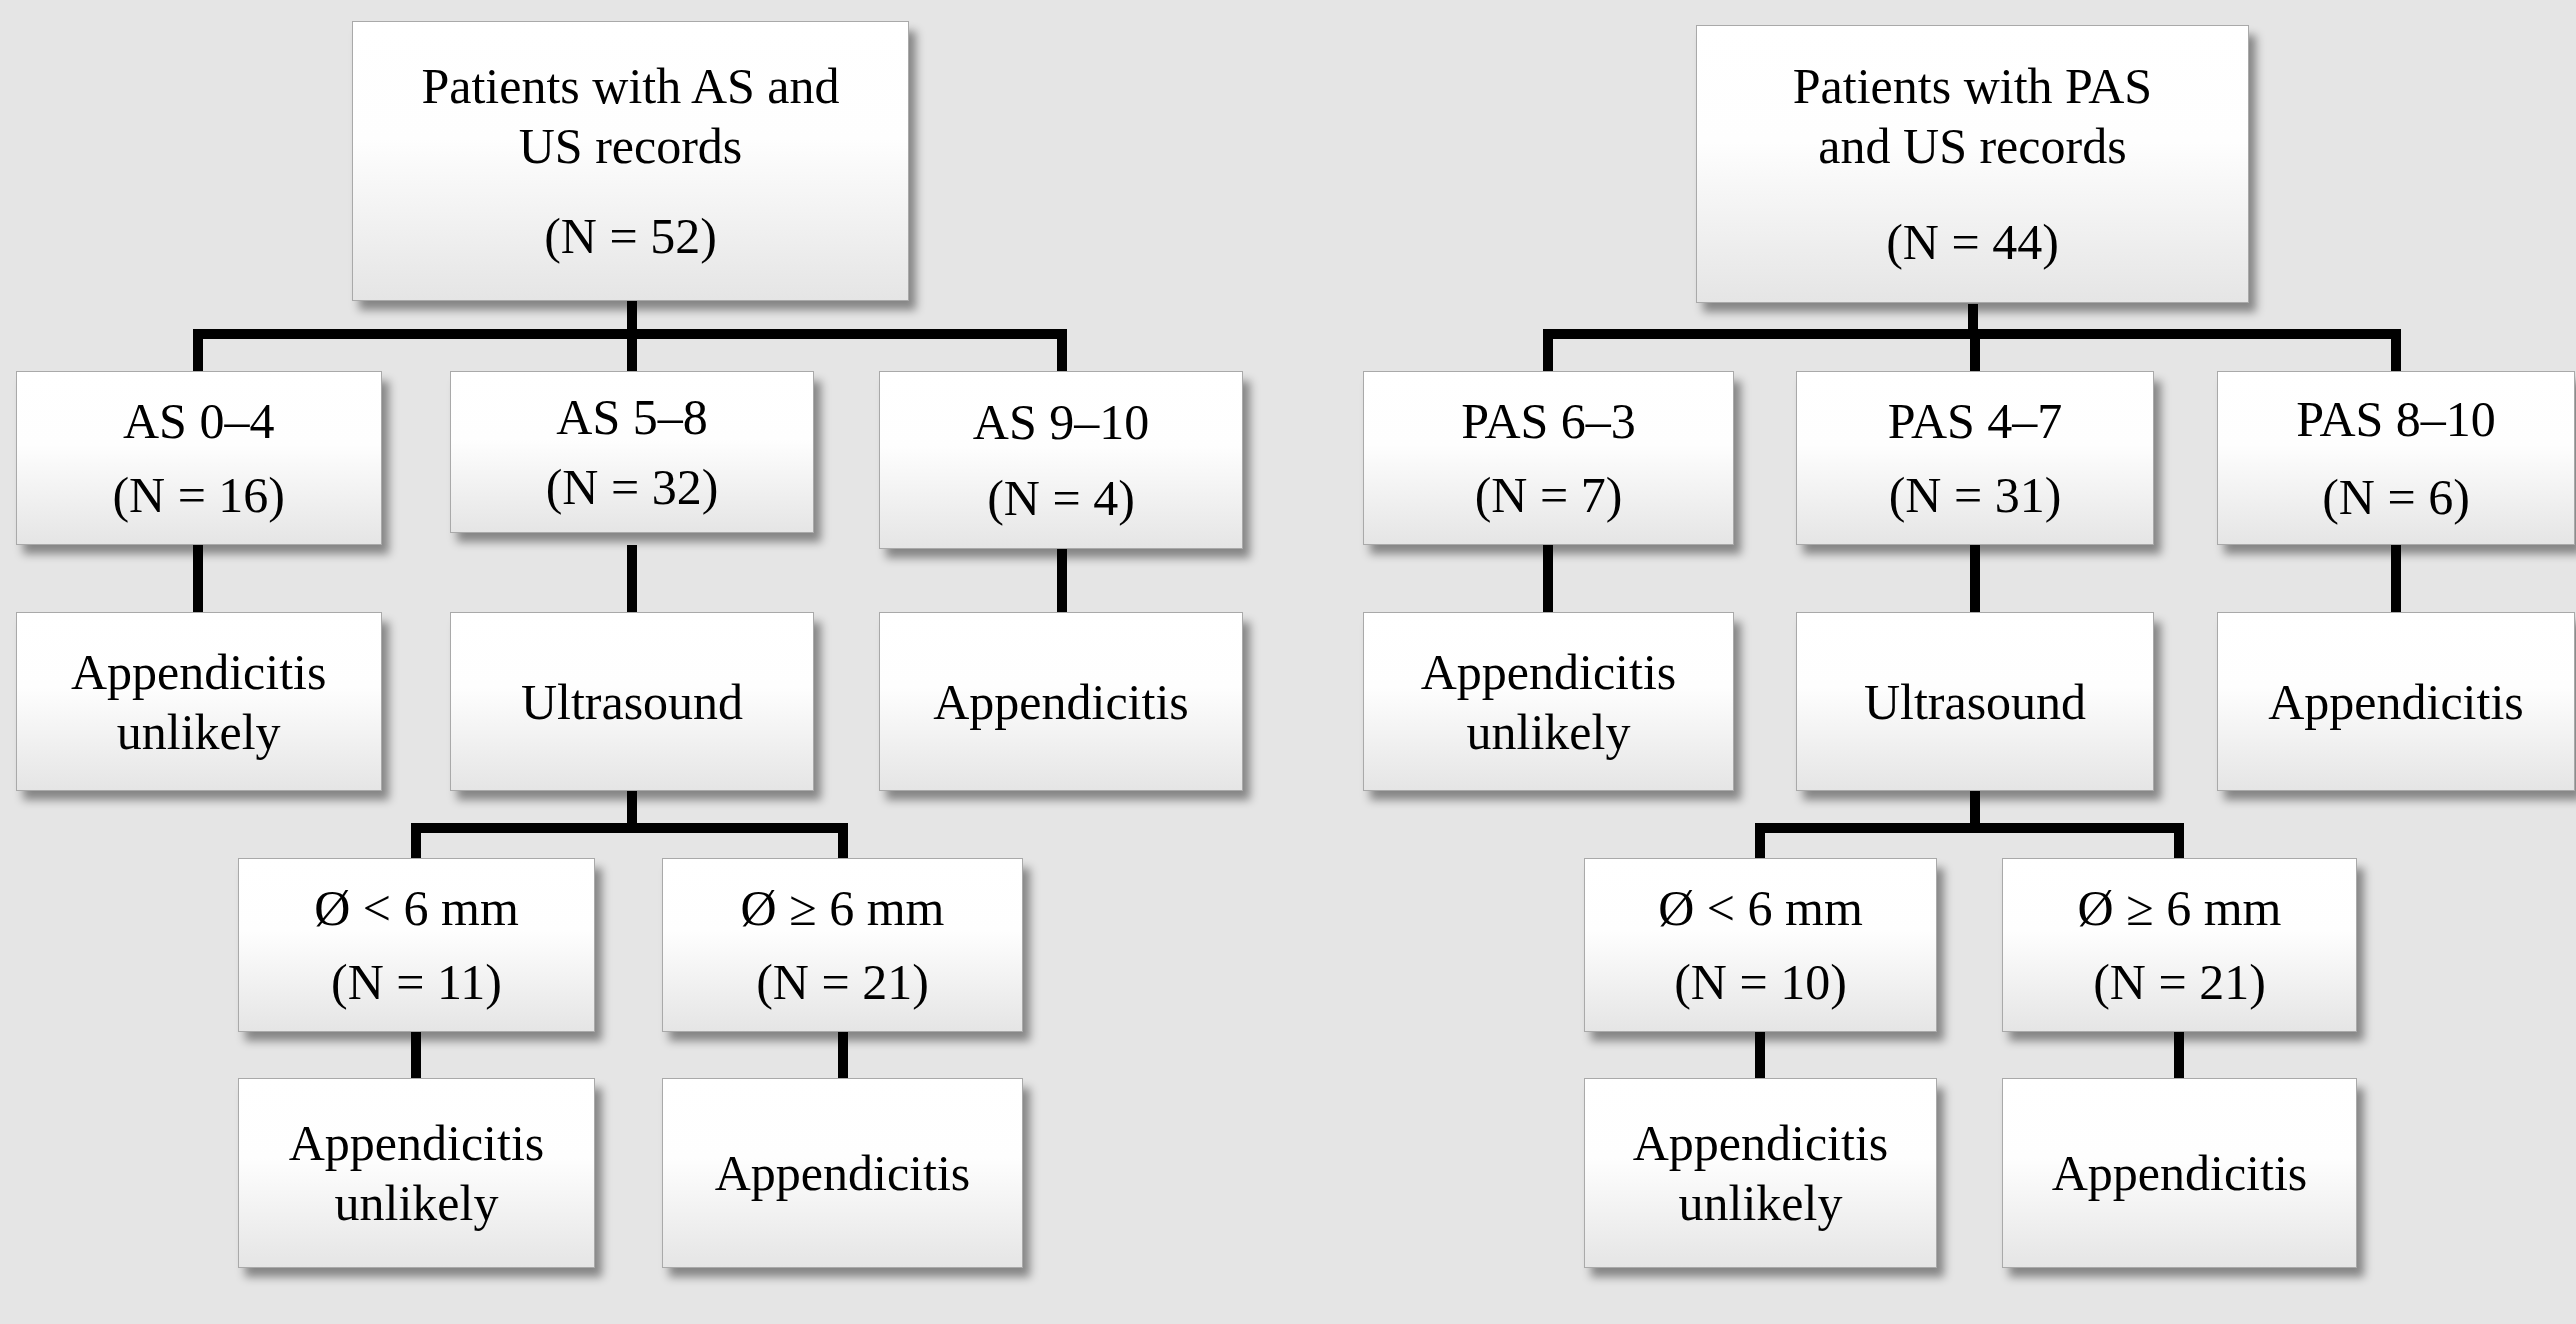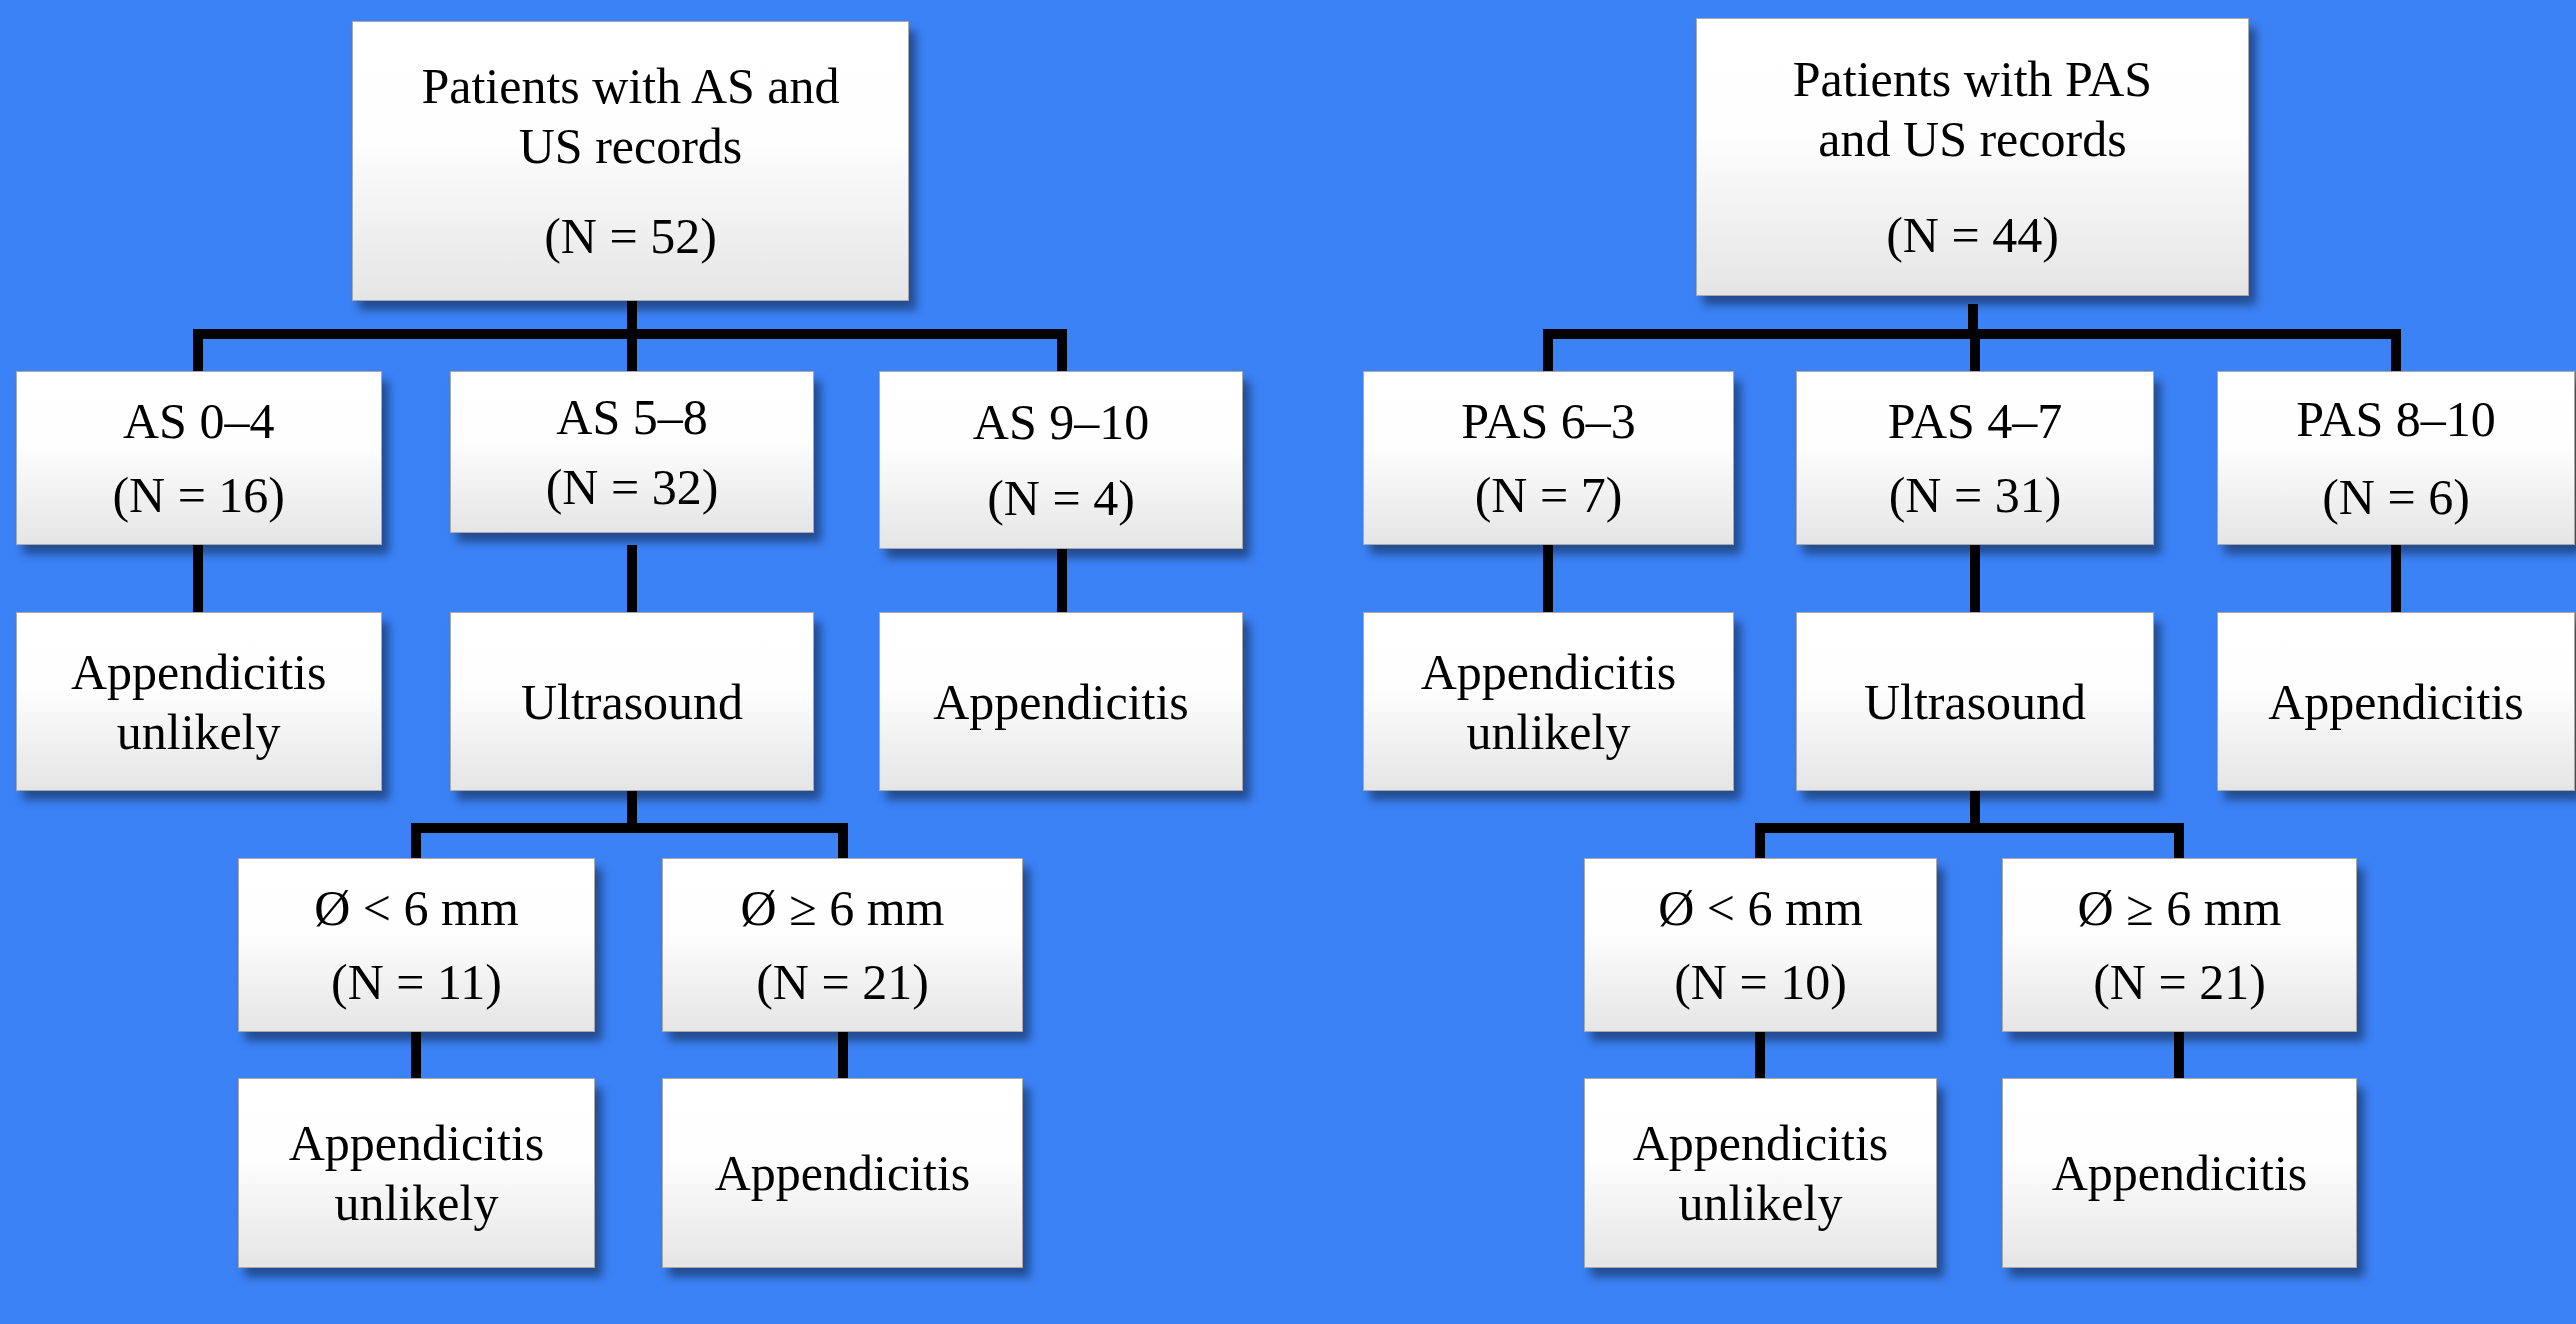--- a/index.html
+++ b/index.html
@@ -4,21 +4,21 @@
 <style>
   html, body {
     margin: 0;
     padding: 0;
     background: #ffffff;
   }
   #canvas {
     position: relative;
     width: 2576px;
     height: 1325px;
-    background: #3b82f6;
+    background: #e5e5e5;
     font-family: "Liberation Serif", "DejaVu Serif", serif;
     color: #000000;
     overflow: hidden;
     text-decoration: underline;
   }
   .box {
     position: absolute;
     box-sizing: border-box;
     background: linear-gradient(180deg, #ffffff 0%, #fefefe 42%, #e5e5e5 100%);
     border: 1.7px solid #a9a9a9;
@@ -118,21 +118,21 @@
   <div class="vline" style="left:1543px; top:545px; width:9.6px; height:67px;"></div>
   <div class="vline" style="left:1970px; top:545px; width:9.6px; height:67px;"></div>
   <div class="vline" style="left:2391px; top:545px; width:9.6px; height:67px;"></div>
   <div class="vline" style="left:1970px; top:791px; width:9.6px; height:42px;"></div>
   <div class="hline" style="left:1755px; top:823px; width:428px; height:9.6px;"></div>
   <div class="vline" style="left:1755px; top:823px; width:9.6px; height:35px;"></div>
   <div class="vline" style="left:2174px; top:823px; width:9.6px; height:35px;"></div>
   <div class="vline" style="left:1755px; top:1032px; width:9.6px; height:46px;"></div>
   <div class="vline" style="left:2174px; top:1032px; width:9.6px; height:46px;"></div>
 
-  <div class="box" style="left:1696px; top:18px; width:553px; height:278px;gap:11px;">
+  <div class="box" style="left:1696px; top:25px; width:553px; height:278px;gap:11px;">
     <span class="lbl wrap-root">Patients with PAS and US records</span>
     <span class="n">(N = 44)</span>
   </div>
 
   <div class="box" style="left:1363px; top:371px; width:371px; height:174px;">
     <span class="lbl">PAS 6–3</span>
     <span class="n">(N = 7)</span>
   </div>
   <div class="box" style="left:1796px; top:371px; width:358px; height:174px;">
     <span class="lbl">PAS 4–7</span>

